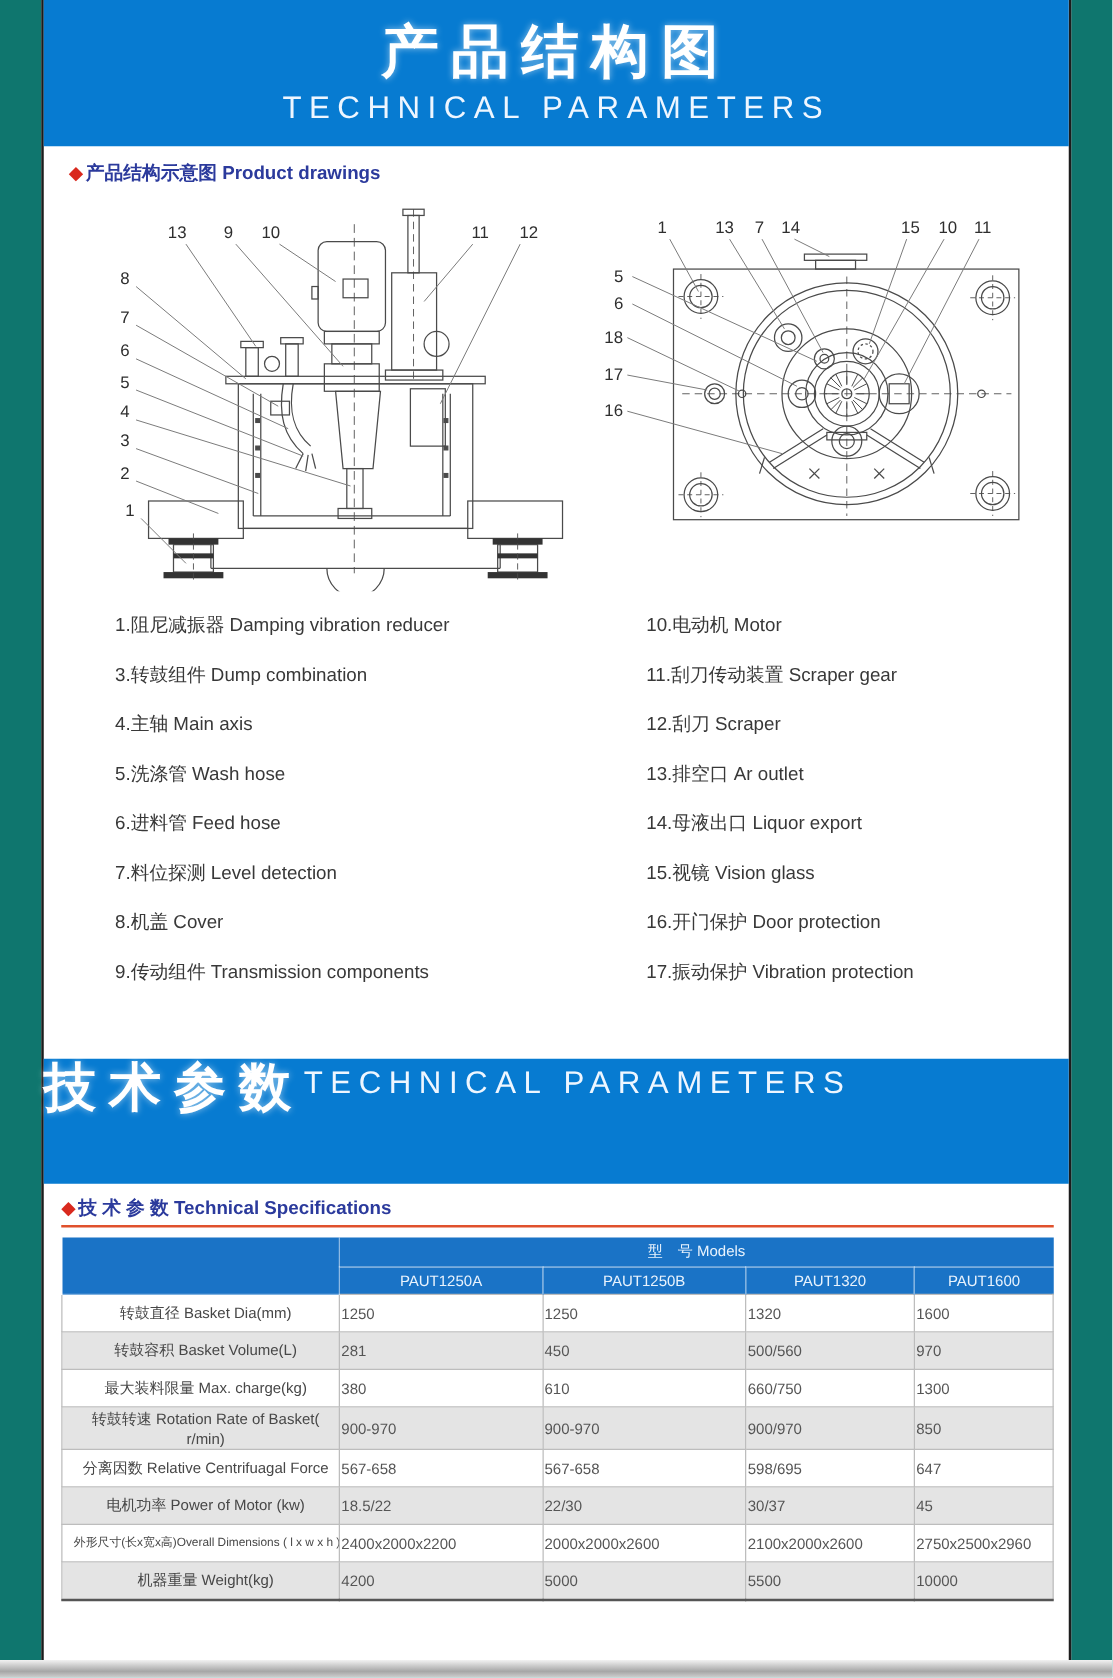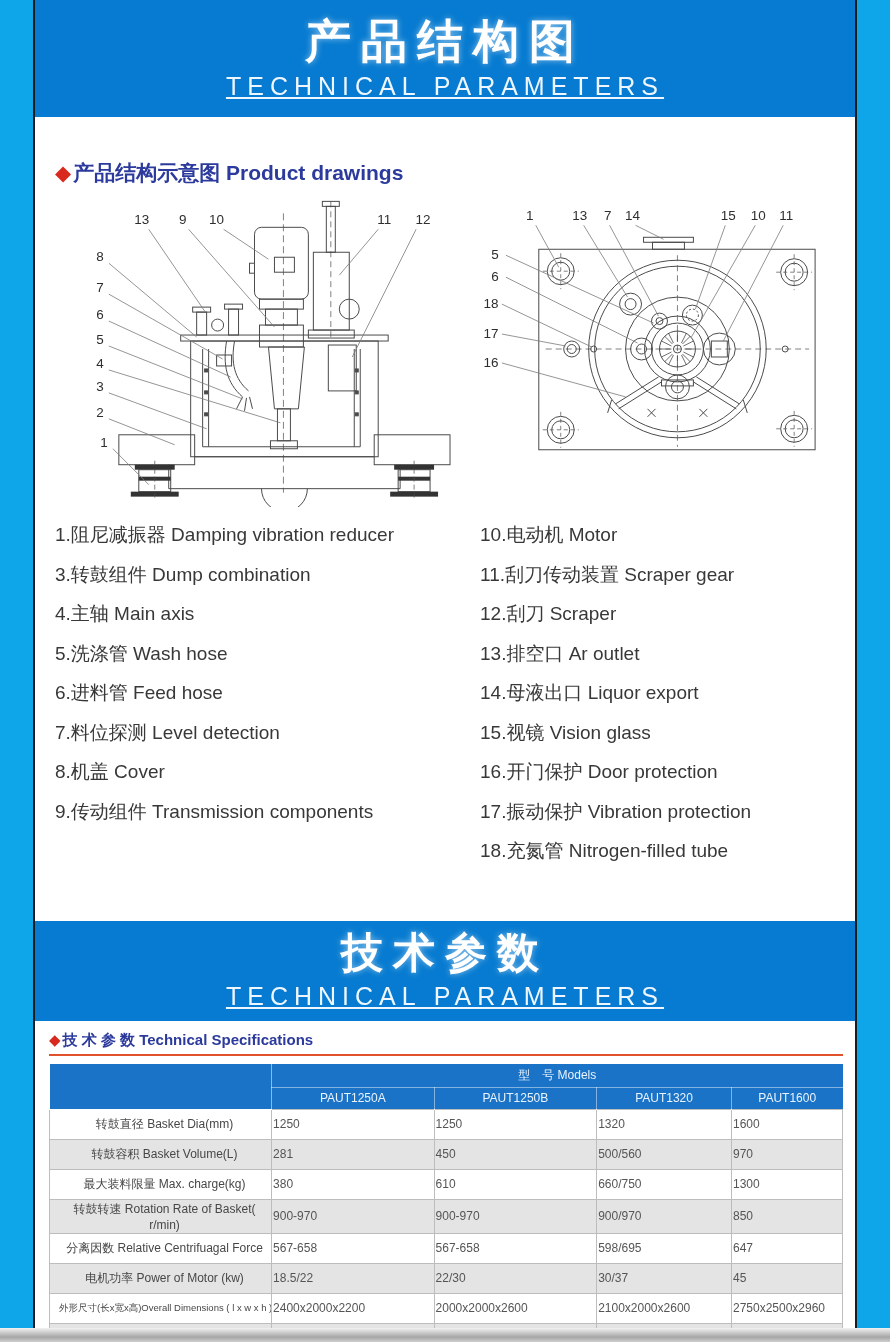--- a/index.html
+++ b/index.html
@@ -1,42 +1,42 @@
 <!DOCTYPE html>
 <html><head>
 <meta charset="utf-8">
 <style>
   html,body{margin:0;padding:0;background:#fff;}
-  .page{position:relative;width:890px;height:1342px;background:#0ea5e9;overflow:hidden;
+  .page{position:relative;width:890px;height:1342px;background:#0f766e;overflow:hidden;
         font-family:"Liberation Sans","DejaVu Sans",sans-serif;}
   .sheet{position:absolute;left:33px;right:33px;top:0;bottom:14px;
          border-left:2px solid #1c1c1c;border-right:2px solid #1c1c1c;background:#fff;}
   
   .banner{background:#077bd1;color:#fff;text-align:center;}
   .banner.first{height:117px;padding-top:0;display:flex;flex-direction:column;justify-content:center;}
-  .banner.second{height:100px;margin-top:50px;display:flex;flex-direction:column;justify-content:center;}
+  .banner.second{height:100px;margin-top:50px;display:flex;justify-content:flex-start;}
   .banner .t{font-size:46px;font-weight:bold;letter-spacing:10px;line-height:1.1;
              text-shadow:0 0 6px rgba(255,255,255,.55);}
   .banner.second .t{font-size:42px;}
-  .banner .s{font-size:25px;letter-spacing:6px;color:#eef6ff;margin-top:5px;font-weight:400;text-decoration:underline;}
-  
-  .sec-head{margin:44px 0 0 20px;font-size:21px;font-weight:bold;color:#2b3a9c;height:24px;line-height:24px;}
+  .banner .s{font-size:25px;letter-spacing:6px;color:#eef6ff;margin-top:5px;font-weight:400;}
+  
+  .sec-head{margin:10px 0 0 20px;font-size:15px;font-weight:bold;color:#2b3a9c;height:24px;line-height:24px;}
   .sec-head .dia{color:#d9291e;margin-right:2px;}
   .spec-head{margin:10px 12px 0 14px;font-size:15px;font-weight:bold;color:#2b3a9c;
              border-bottom:2px solid #e0512c;padding-bottom:4px;}
   .spec-head .dia{color:#d9291e;margin-right:2px;}
   
   .drawings{display:flex;margin-top:12px;padding-left:22px;height:310px;}
   .drawings svg{display:block;}
   .co{font-size:13.5px;fill:#2e2e2e;}
   
   .parts{display:flex;margin-top:8px;padding-left:20px;color:#383838;}
   .parts ul{list-style:none;margin:0;padding:0;}
   .parts .colL{width:425px;}
-  .parts li{font-size:19px;line-height:39.5px;height:39.5px;white-space:nowrap;}
+  .parts li{font-size:15px;line-height:39.5px;height:39.5px;white-space:nowrap;margin-left:37px;}
   
   .spec-table{width:calc(100% - 26px);margin:8px 12px 0 14px;border-collapse:collapse;table-layout:fixed;
               font-size:12px;color:#4a4a4a;border-bottom:2px solid #555;padding-left:36px;}
   .spec-table col.c0{width:28%;} .spec-table col.c1{width:20.5%;} .spec-table col.c2{width:20.5%;}
   .spec-table col.c3{width:17%;} .spec-table col.c4{width:14%;}
   .spec-table th{background:#1a73c6;color:#e9f3fd;font-weight:400;}
   .spec-table .h1 th{height:21px;border-bottom:1px solid rgba(255,255,255,.45);}
   .spec-table .h2 th{height:19px;border-left:1px solid rgba(255,255,255,.45);}
   .spec-table th.corner{border-right:1px solid rgba(255,255,255,.5);}
   .spec-table td{height:27px;border:1px solid #bdbdbd;text-align:left;color:#555;}
@@ -323,21 +323,20 @@
       </ul>
       <ul>
         <li>10.电动机 Motor</li>
         <li>11.刮刀传动装置 Scraper gear</li>
         <li>12.刮刀 Scraper</li>
         <li>13.排空口 Ar outlet</li>
         <li>14.母液出口 Liquor export</li>
         <li>15.视镜 Vision glass</li>
         <li>16.开门保护 Door protection</li>
         <li>17.振动保护 Vibration protection</li>
-        <li>18.充氮管 Nitrogen-filled tube</li>
       </ul>
     </div>
 
     <div class="banner second">
       <div class="t">技术参数</div>
       <div class="s">TECHNICAL PARAMETERS</div>
     </div>
 
     <div class="spec-head">
       <span class="dia">◆</span><span>技 术 参 数  Technical Specifications</span>

